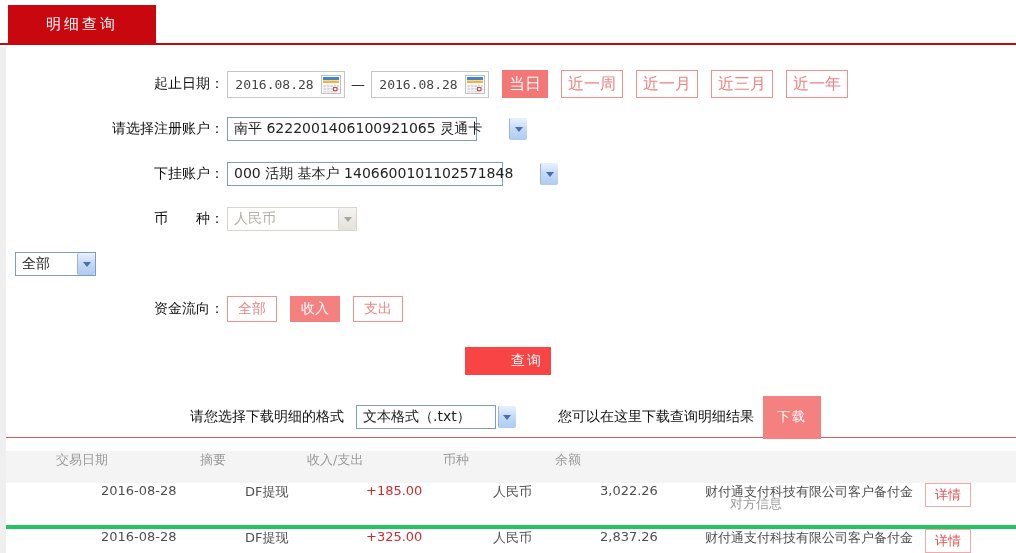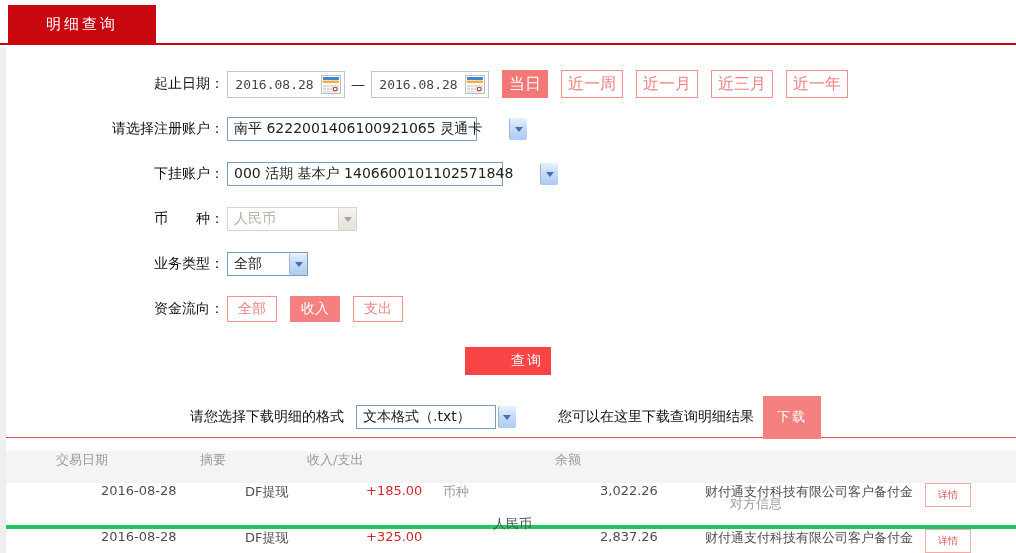--- a/index.html
+++ b/index.html
@@ -83,30 +83,30 @@
   
   .tbl{margin-top:13px;width:1016px;font-size:13px;}
   .trow{display:flex;align-items:flex-start;}
   .thead{background:#f4f4f4;height:32px;color:#9a9a9a;}
   .tbody-row{height:42px;background:#fff;border-bottom:4px solid #22c55e;color:#4f4f4f;padding-left:45px;}
   .c1{flex:0 0 200px;padding-left:56px;box-sizing:content-box;flex-basis:144px;}
   .c2{flex:0 0 107px;}
   .c3{flex:0 0 136px;}
   .thead .c3{padding-left:0;}
   .tbody-row .c3{padding-left:14px;flex-basis:122px;}
-  .c4{flex:0 0 112px;margin-top:32px;}
+  .c4{flex:0 0 112px;}
   .tbody-row .c4{padding-left:5px;flex-basis:107px;}
   .c5{flex:0 0 105px;}
   .c6{flex:1 1 auto;}
   .thead .c6{padding-left:70px;margin-top:44px;}
   .c7{flex:0 0 96px;}
   .amount{color:#d02b2b;}
   .detail-btn{
     margin-left:5px;width:46px;height:24px;background:#fff;border:1px solid #f3a9a9;
-    color:#e45050;font-size:10px;cursor:pointer;padding:0;
+    color:#e45050;font-size:13px;cursor:pointer;padding:0;
   }
 </style>
 </head>
 <body>
 
 <div class="left-strip"></div>
 
 <div class="tab-bar">
   <div class="tab">
     <span>明细查询</span>
@@ -191,21 +191,20 @@
 
   <div class="frow">
     <span class="flabel">币　　种：</span>
     <span class="xp-select disabled" style="width:130px">
       <span class="sval" style="flex:1">人民币</span>
       <span class="xp-arrow"></span>
     </span>
   </div>
 
   <div class="frow">
-    <span class="flabel">业务类型：</span>
     <span class="xp-select">
       <span class="sval">全部</span>
       <span class="xp-arrow"></span>
     </span>
   </div>
 
   <div class="frow">
     <span class="flabel" style="margin-right:3px">资金流向：</span>
     <button class="flow-btn">全部</button>
     <button class="flow-btn active">收入</button>

